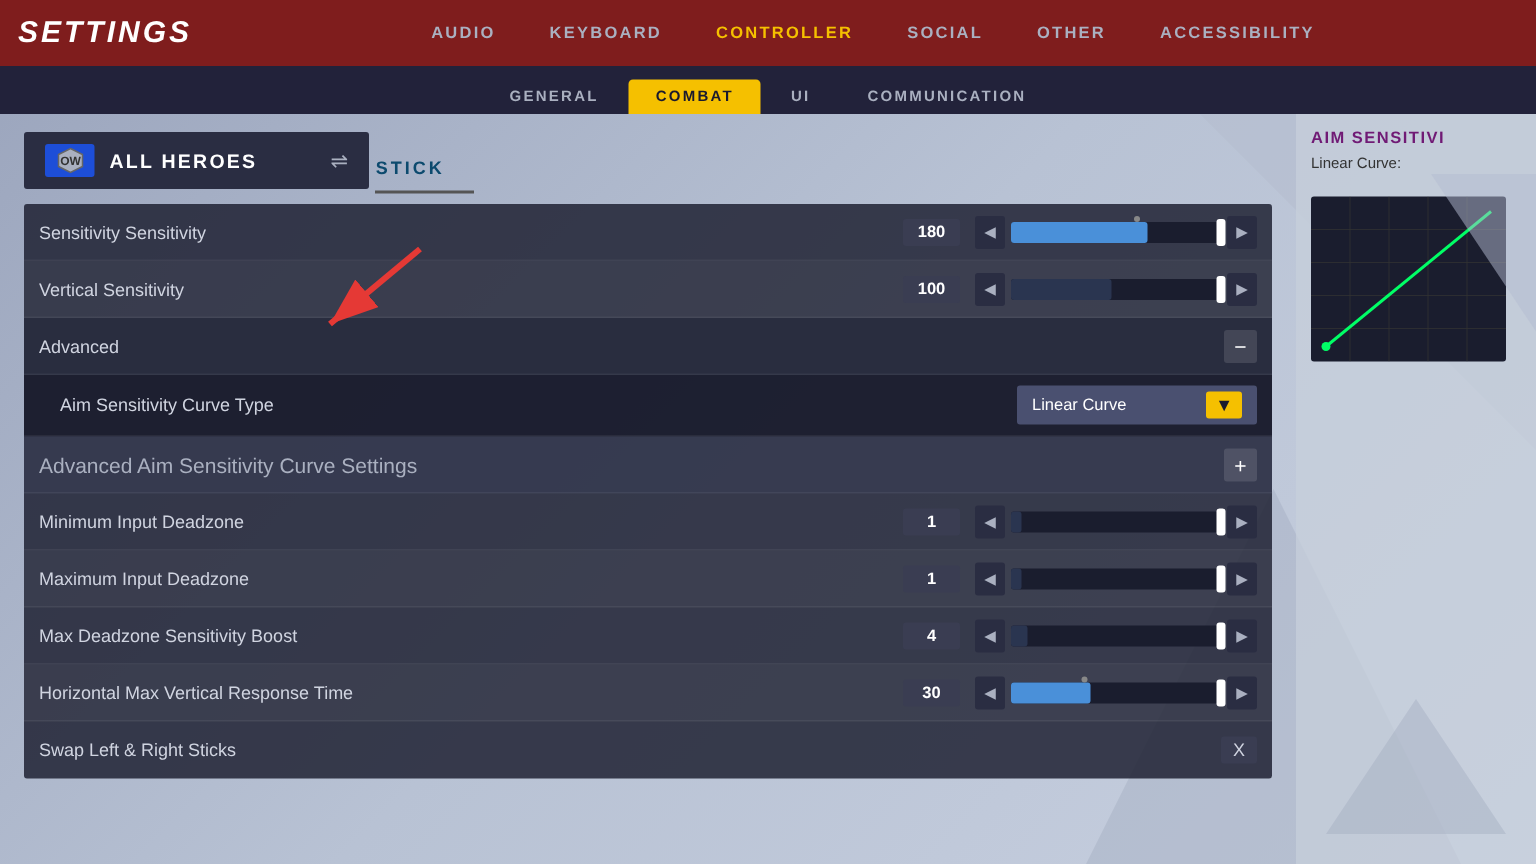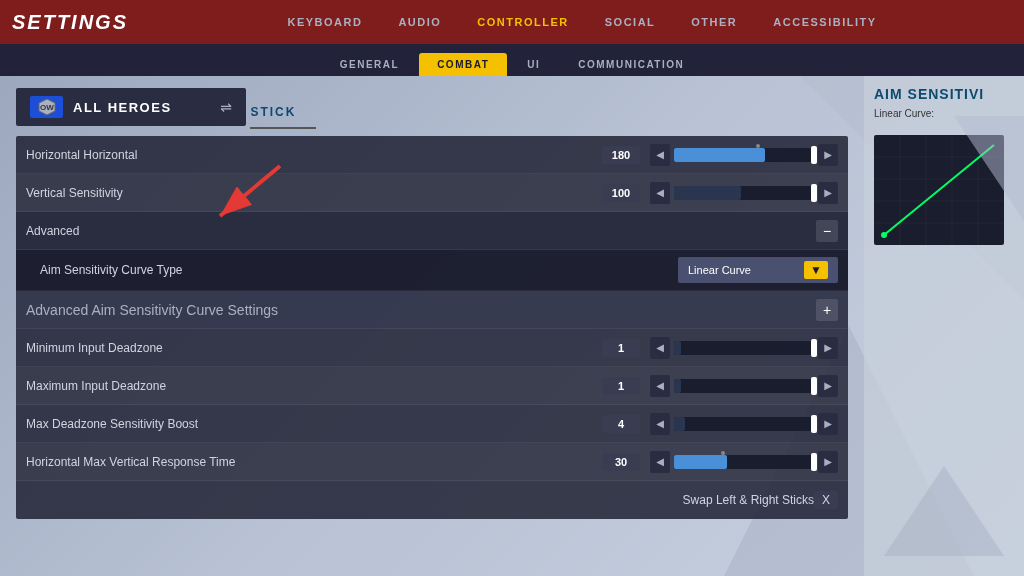--- a/index.html
+++ b/index.html
@@ -178,21 +178,21 @@
       margin-top: 2px;
     }
 
     .setting-row {
       display: flex;
       align-items: center;
       padding: 7px 10px;
       border-bottom: 1px solid rgba(255,255,255,0.06);
       min-height: 38px;
     }
-    .setting-row:last-child { border-bottom: none; text-align: right; }
+    .setting-row:last-child { border-bottom: none; }
     .setting-row.alt { background: rgba(255,255,255,0.03); }
     .setting-row.subsetting {
       padding-left: 24px;
       background: rgba(20,22,38,0.7);
     }
     .setting-row.advanced-header {
       background: rgba(40,44,62,0.9);
     }
     .setting-row.curve-settings {
       background: rgba(55,60,82,0.7);
@@ -319,23 +319,23 @@
 
     
     .right-panel {
       width: 160px;
       background: rgba(200,208,220,0.7);
       padding: 10px;
       position: relative;
       overflow: hidden;
     }
     .aim-title {
-      font-size: 14px;
+      font-size: 11px;
       font-weight: 900;
-      color: #0c4a6e;
+      color: #701a75;
       letter-spacing: 1px;
       margin-bottom: 6px;
     }
     .curve-label {
       font-size: 10px;
       color: #333;
       margin-bottom: 16px;
     }
     .curve-graph {
       width: 130px;
@@ -375,22 +375,22 @@
 <body>
 
 <div class="bg-shapes">
   <div class="bg-shape1"></div>
   <div class="bg-shape2"></div>
 </div>
 
 <div class="top-nav">
   <div class="settings-title">SETTINGS</div>
   <div class="nav-items">
+    <div class="nav-item">AUDIO</div>
     <div class="nav-item">KEYBOARD</div>
-    <div class="nav-item">AUDIO</div>
     <div class="nav-item active">CONTROLLER</div>
     <div class="nav-item">SOCIAL</div>
     <div class="nav-item">OTHER</div>
     <div class="nav-item">ACCESSIBILITY</div>
   </div>
 </div>
 
 <div class="sub-nav">
   <div class="sub-nav-item">GENERAL</div>
   <div class="sub-nav-item active">COMBAT</div>
@@ -426,21 +426,21 @@
       </svg>
     </div>
 
     
     <div class="section-header">STICK</div>
 
     
     <div class="settings-table">
 
       <div class="setting-row">
-        <span class="setting-label">Horizontal Horizontal</span>
+        <span class="setting-label">Sensitivity Sensitivity</span>
         <div class="slider-container">
           <div class="setting-value">180</div>
           <button class="slider-arrow">◀</button>
           <div class="slider-track">
             <div class="slider-pip" style="left: 60%"></div>
             <div class="slider-fill" style="width: 65%">
               <div class="slider-thumb" style="right: -3px"></div>
             </div>
           </div>
           <button class="slider-arrow">▶</button>

